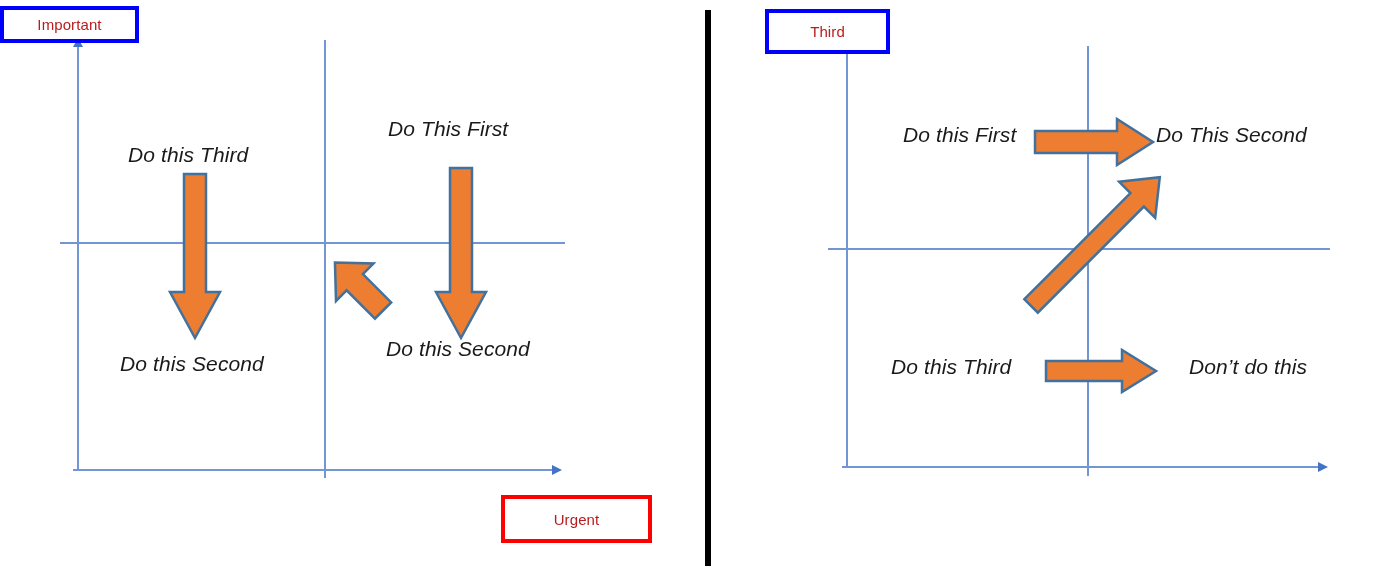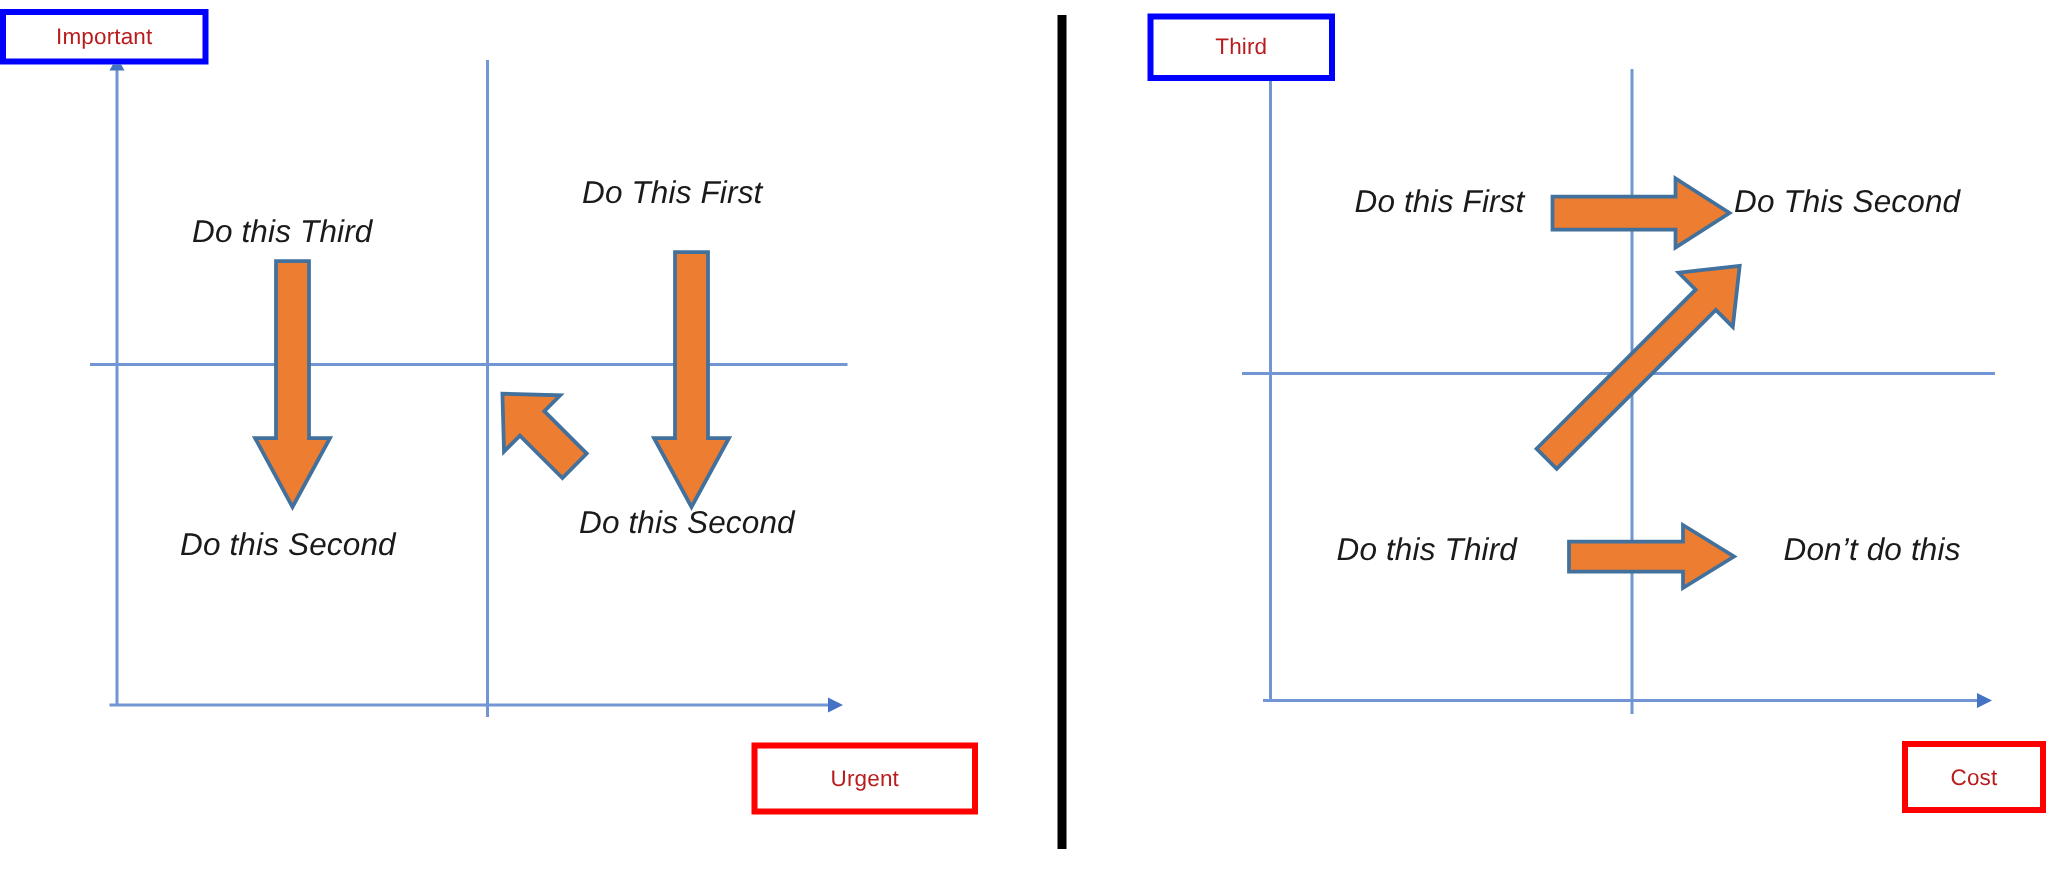--- a/index.html
+++ b/index.html
@@ -157,23 +157,20 @@
     <div class="axis-h" style="left:134px; top:466px; width:478px;"></div>
     <div class="axis-arrow-right" style="left:610px; top:462px;"></div>
 
     <div class="mid-v" style="left:379px; top:46px; height:430px;"></div>
     <div class="mid-h" style="left:120px; top:248px; width:502px;"></div>
 
     <div class="axis-label-box blue" style="left:57px; top:9px; width:125px; height:45px;">
       <span>Third</span>
     </div>
 
-    <div class="axis-label-box red" style="left:560px; top:494px; width:96px; height:48px;">
-      <span>Cost</span>
-    </div>
 
     <div class="quad-label" style="left:195px; top:123px;">Do this First</div>
 
     <div class="quad-label" style="left:448px; top:123px;">Do This Second</div>
 
     <div class="quad-label" style="left:183px; top:355px;">Do this Third</div>
 
     <div class="quad-label" style="left:457px; top:355px;margin-left:24px;">Don’t do this</div>
 
     <div class="arrow-wrap" style="left:327px; top:117px;">

